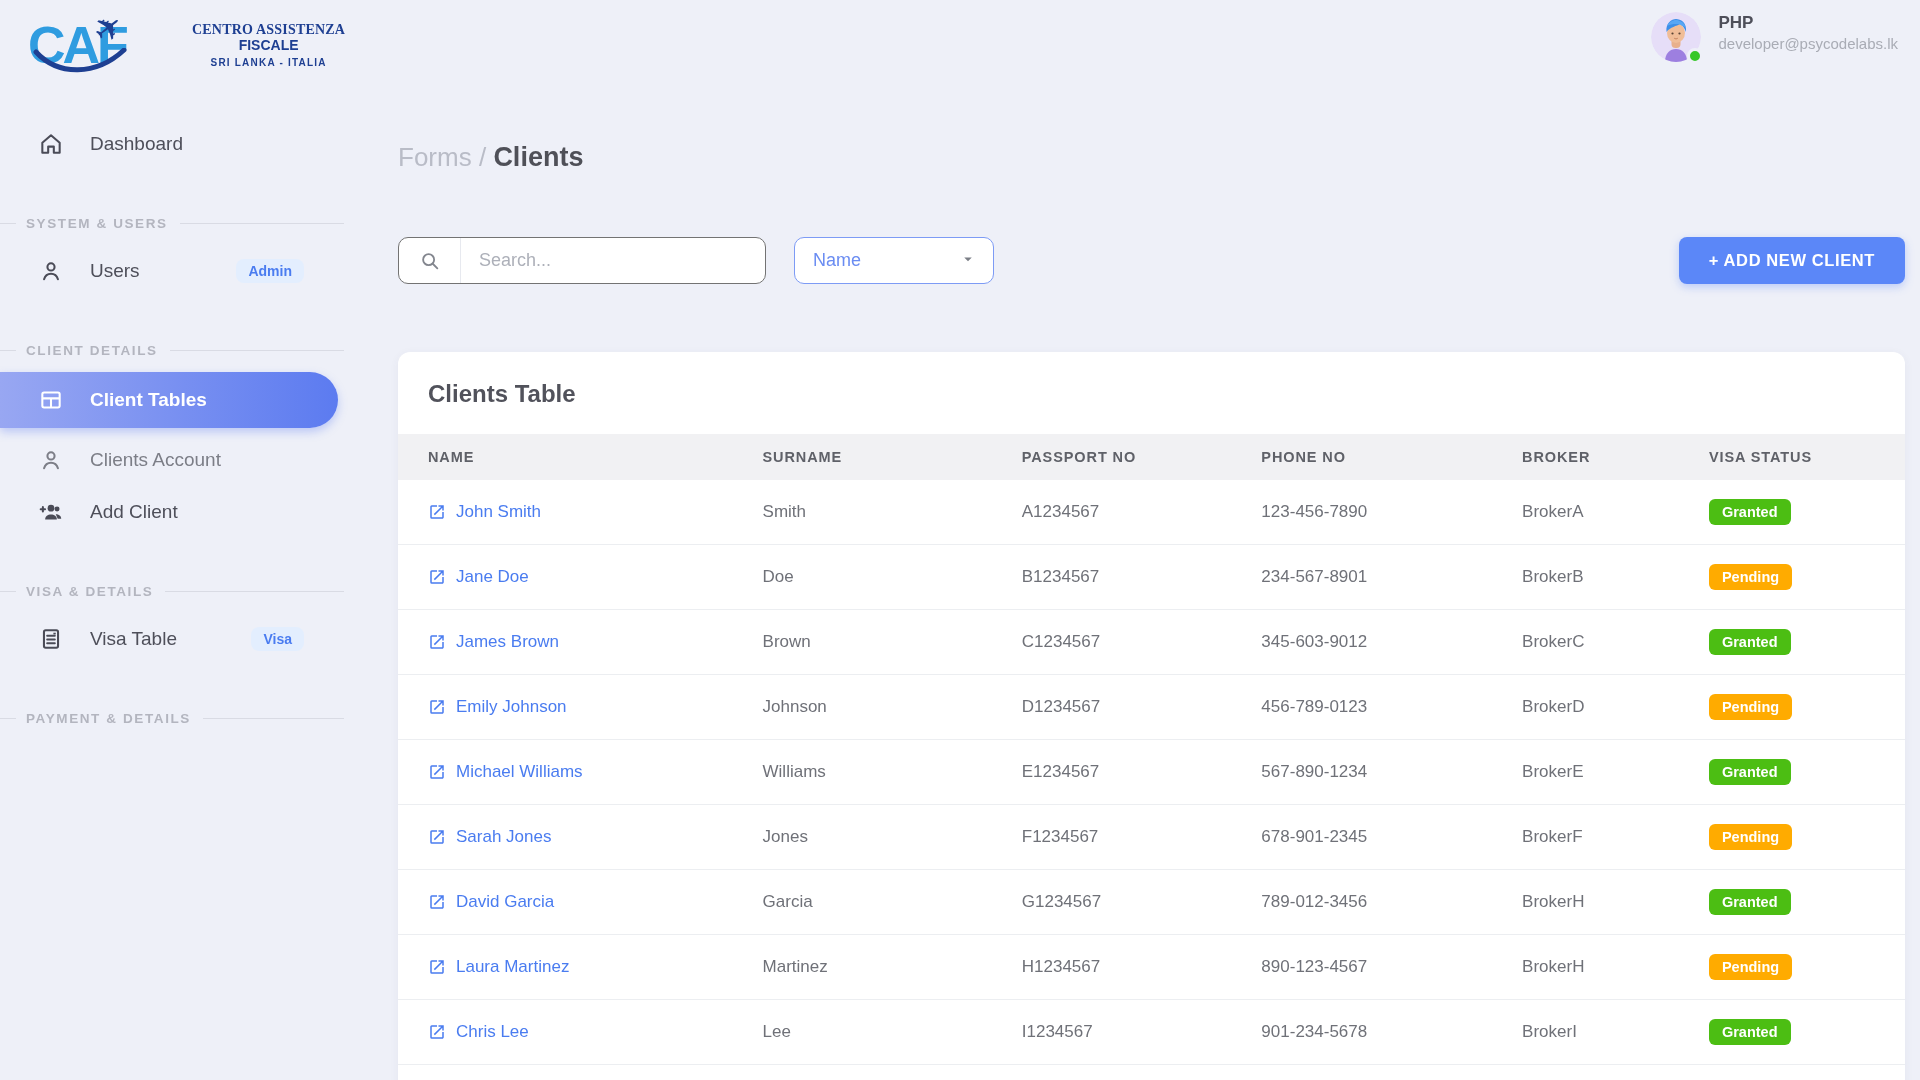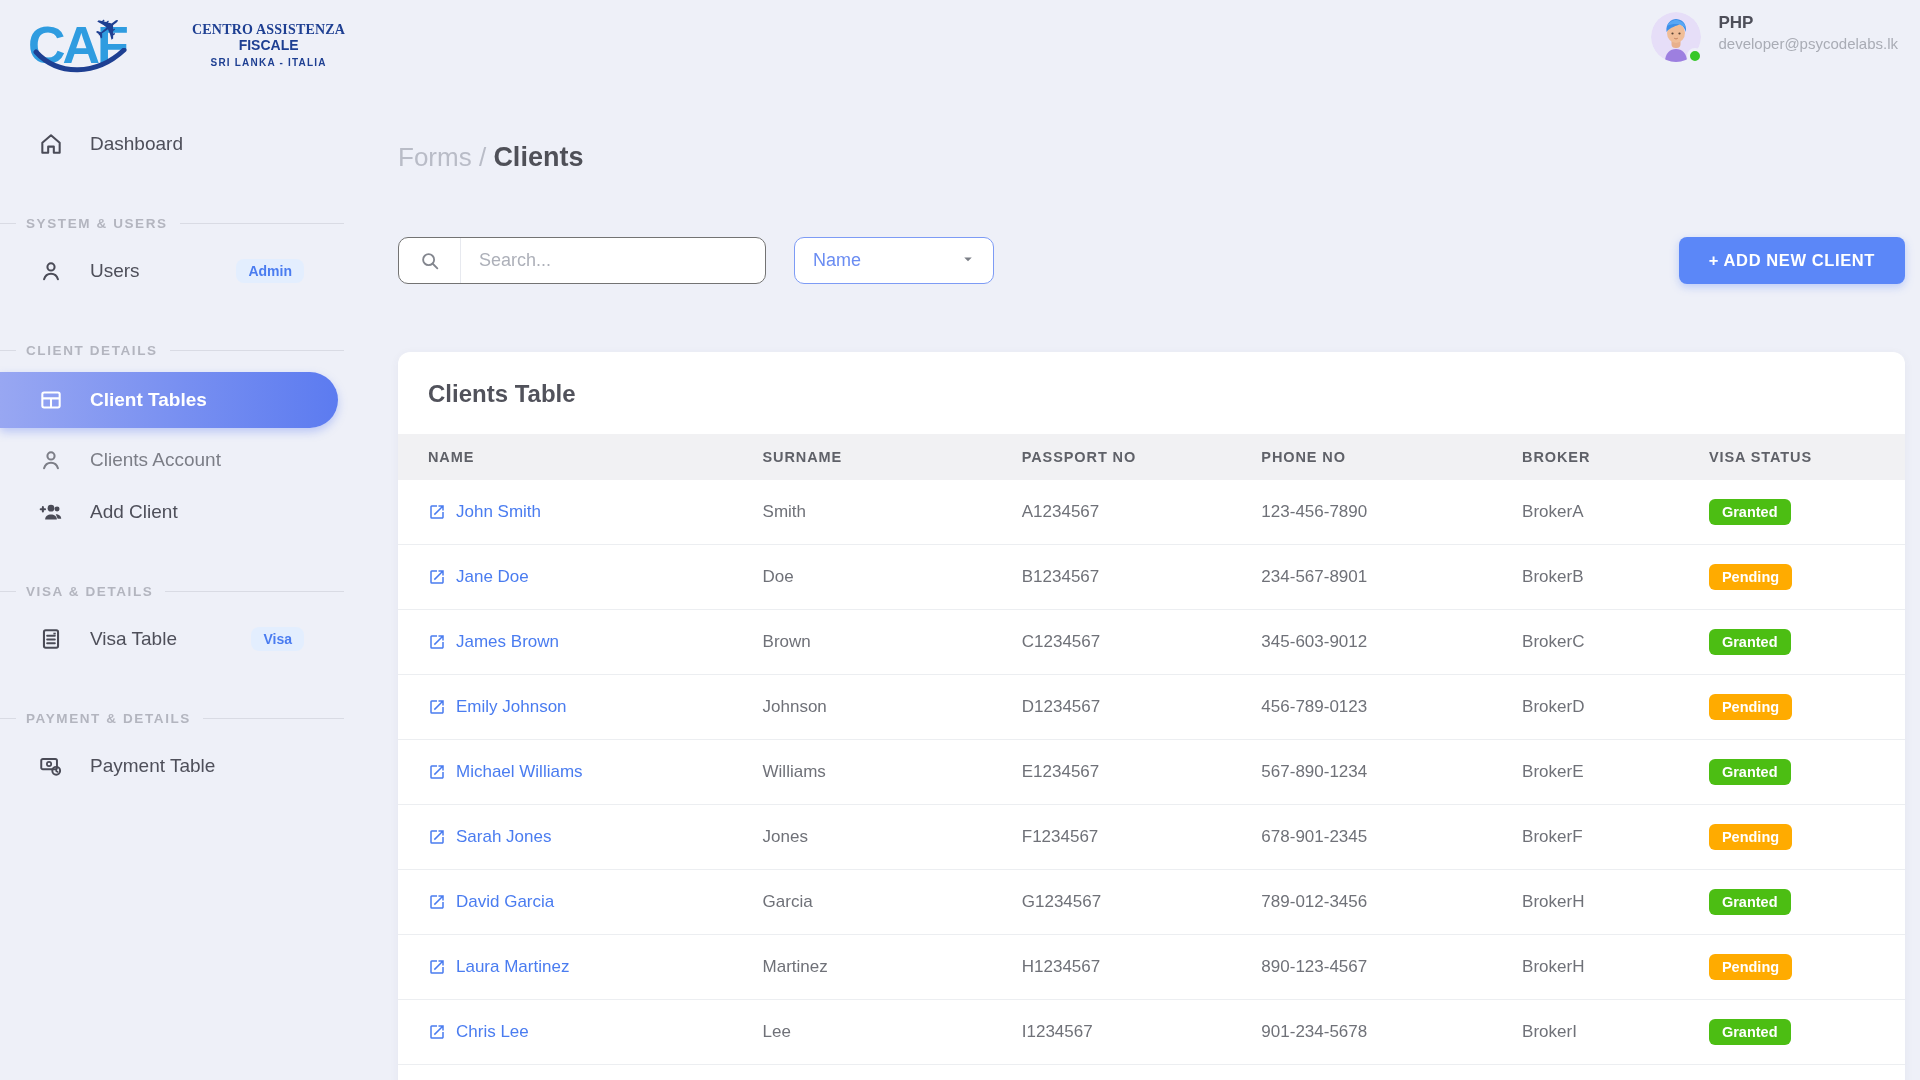--- a/index.html
+++ b/index.html
@@ -172,31 +172,20 @@
             <path d="M8.5 9 H15.5 M8.5 12.5 H15.5 M8.5 16 H15.5" stroke="currentColor" stroke-width="1.9" stroke-linecap="round"></path>
             <rect x="14.2" y="6.2" width="2.2" height="1.6" fill="currentColor"></rect>
           </svg>
       </span>
       <span>Visa Table</span>
       <span class="pill-badge">Visa</span>
     </div>
 
     <div class="nav-section">PAYMENT &amp; DETAILS</div>
 
-    <div class="nav-item">
-      <span class="icn">
-        <svg width="26" height="26" viewBox="0 0 24 24">
-            <rect x="3" y="5.5" width="14.5" height="9.5" rx="1.5" fill="none" stroke="currentColor" stroke-width="1.8"></rect>
-            <circle cx="10.2" cy="10.2" r="2" fill="none" stroke="currentColor" stroke-width="1.6"></circle>
-            <circle cx="16.8" cy="16.4" r="3.6" fill="none" stroke="currentColor" stroke-width="1.8"></circle>
-            <path d="M16.8 14.8 v1.8 l1.4.9" stroke="currentColor" stroke-width="1.5" fill="none" stroke-linecap="round"></path>
-          </svg>
-      </span>
-      <span>Payment Table</span>
-    </div>
   </nav>
 </aside>
 
 <div class="userchip">
   <div class="avatar-wrap">
     <svg class="avatar" viewBox="0 0 50 50">
       <circle cx="25" cy="25" r="25" fill="#e6def8"></circle>
       <path d="M14 50 c0-9 5-13 11-13 s11 4 11 13 z" fill="#9d7fe0"></path>
       <rect x="20.5" y="26" width="9" height="10" rx="4" fill="#e8b08c"></rect>
       <ellipse cx="25" cy="21" rx="9" ry="10" fill="#f0bd97"></ellipse>

